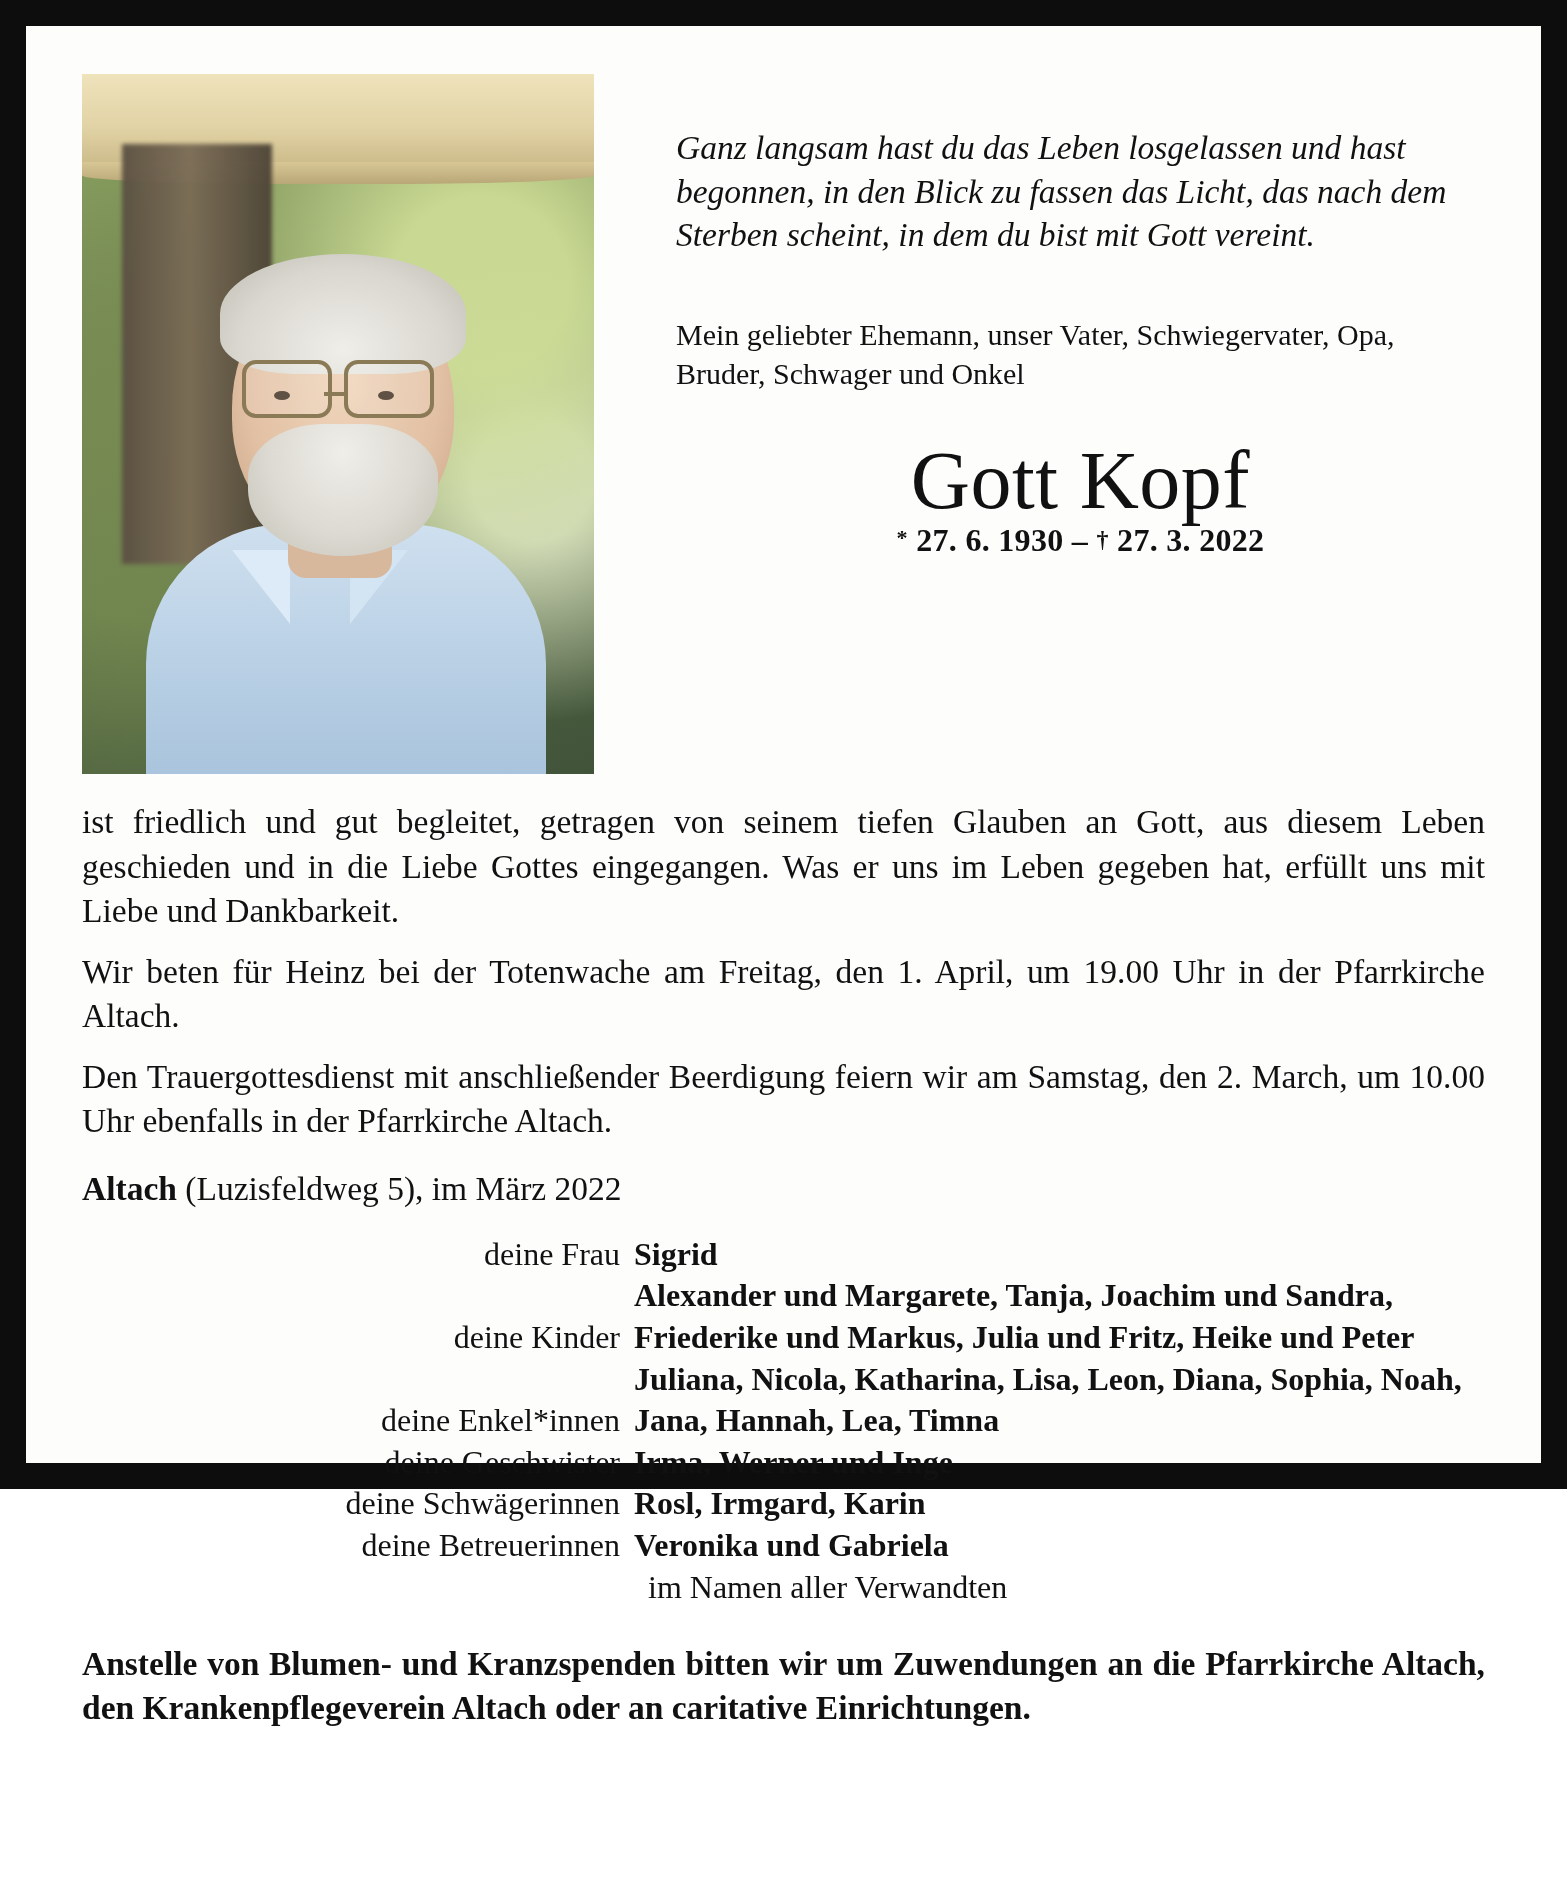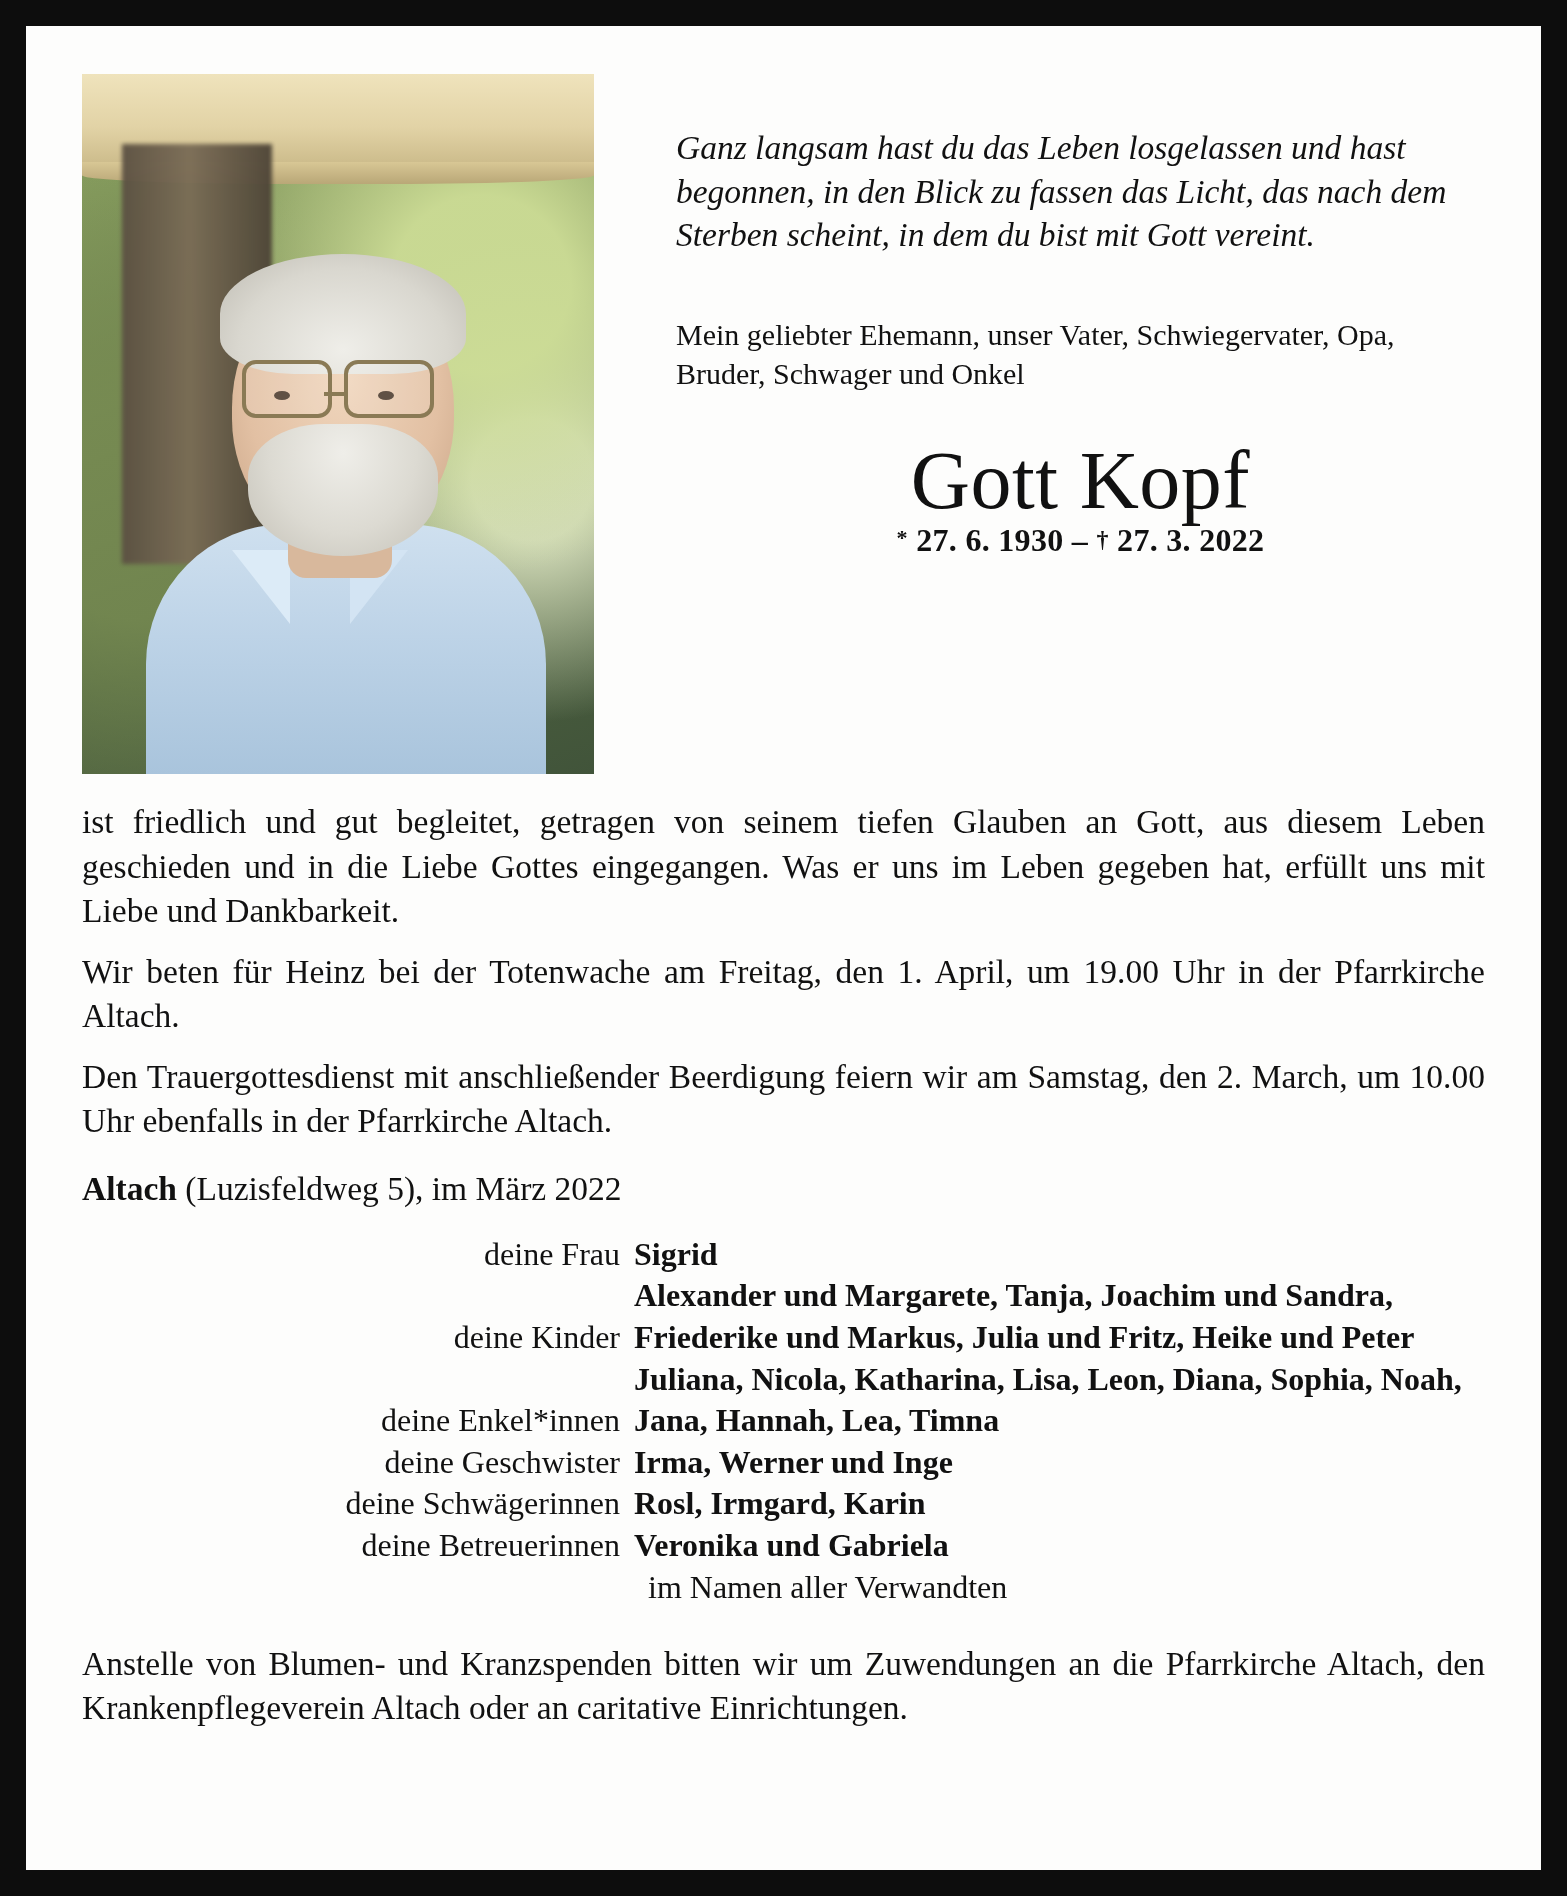--- a/index.html
+++ b/index.html
@@ -8,21 +8,21 @@
     background: #ffffff;
   }
   body {
     width: 1567px;
     height: 1896px;
     font-family: "Liberation Serif", serif;
     color: #111;
   }
   .page {
     width: 1567px;
-    height: 1896px;
+    height: 1489px;
     box-sizing: border-box;
     padding: 26px 26px 26px 26px;
     background: #0d0d0d;
   }
   .card {
     width: 100%;
     height: 100%;
     box-sizing: border-box;
     background: #fdfdfc;
     padding: 48px 56px 30px 56px;
@@ -188,20 +188,21 @@
   }
   .m-names b { font-weight: bold; }
 
   
   .footer {
     margin-top: 34px;
     font-size: 33.5px;
     line-height: 1.30;
     text-align: justify;
     text-justify: inter-word;
+    font-weight: bold;
   }
 </style>
 </head>
 <body>
 
 <div class="page">
   <div class="card">
 
     <div class="top">
 

